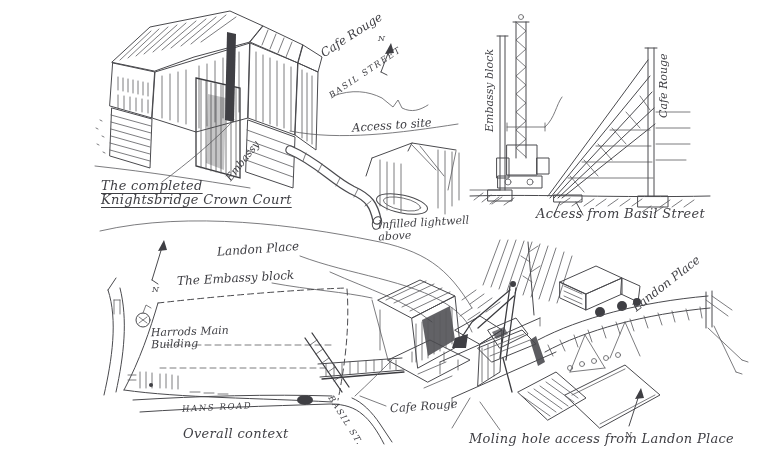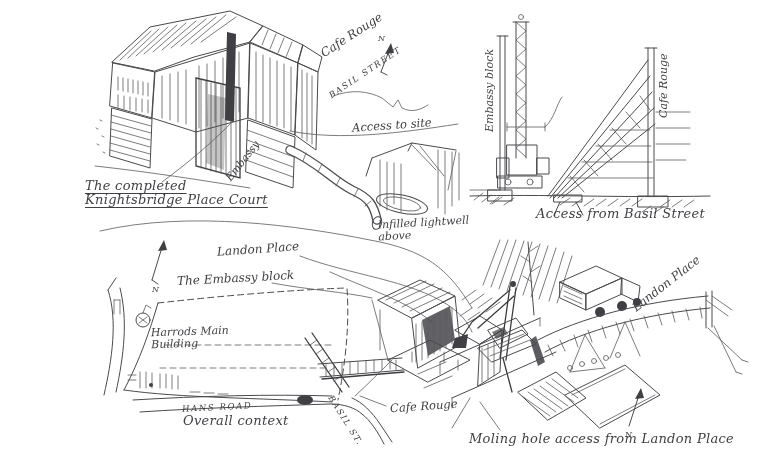--- a/index.html
+++ b/index.html
@@ -226,36 +226,36 @@
   </svg>
 
   <div class="hw" style="left:322px;top:48px;font-size:12px;transform:rotate(-33deg);transform-origin:0 50%;">Cafe Rouge</div>
   <div class="hw caps" style="left:330px;top:92px;transform:rotate(-34deg);transform-origin:0 50%;">BASIL STREET</div>
   <div class="hw" style="left:352px;top:119px;font-size:11.5px;transform:rotate(-4deg);">Access to site</div>
   <div class="hw" style="left:228px;top:174px;font-size:10.5px;transform:rotate(-52deg);transform-origin:0 50%;">Embassy</div>
   <div class="hw" style="left:378px;top:217px;font-size:11px;transform:rotate(-3deg);">
     <div>Infilled lightwell</div>
     <div>above</div>
   </div>
-  <div class="hw cap" style="left:85px;top:179px;line-height:14px;">
+  <div class="hw cap" style="left:101px;top:179px;line-height:14px;">
     <div class="u">The completed</div>
-    <div class="u">Knightsbridge Place Court</div>
+    <div class="u">Knightsbridge Crown Court</div>
   </div>
 
   <div class="hw vert" style="left:484px;top:132px;font-size:11px;">Embassy block</div>
   <div class="hw vert" style="left:658px;top:118px;font-size:11px;">Cafe Rouge</div>
   <div class="hw cap u" style="left:516px;top:207px;margin-left:20px;">Access from Basil Street</div>
 
   <div class="hw" style="left:217px;top:243px;font-size:12px;transform:rotate(-4deg);">Landon Place</div>
   <div class="hw" style="left:177px;top:272px;font-size:12px;transform:rotate(-3deg);">The Embassy block</div>
   <div class="hw" style="left:151px;top:326px;font-size:11px;transform:rotate(-2deg);">
     <div>Harrods Main</div>
     <div>Building</div>
   </div>
   <div class="hw caps" style="left:182px;top:403px;transform:rotate(-3deg);">HANS ROAD</div>
   <div class="hw caps" style="left:334px;top:394px;transform:rotate(58deg);transform-origin:0 0;">BASIL ST.</div>
   <div class="hw" style="left:390px;top:400px;font-size:11.5px;transform:rotate(-4deg);">Cafe Rouge</div>
-  <div class="hw cap u" style="left:183px;top:414px;">Overall context</div>
+  <div class="hw cap u" style="left:183px;top:427px;">Overall context</div>
 
   <div class="hw" style="left:630px;top:304px;font-size:12px;transform:rotate(-38deg);transform-origin:0 0;">Landon Place</div>
   <div class="hw cap u" style="left:447px;top:432px;margin-left:22px;">Moling hole access from Landon Place</div>
 
 </div>
 
 </body></html>

